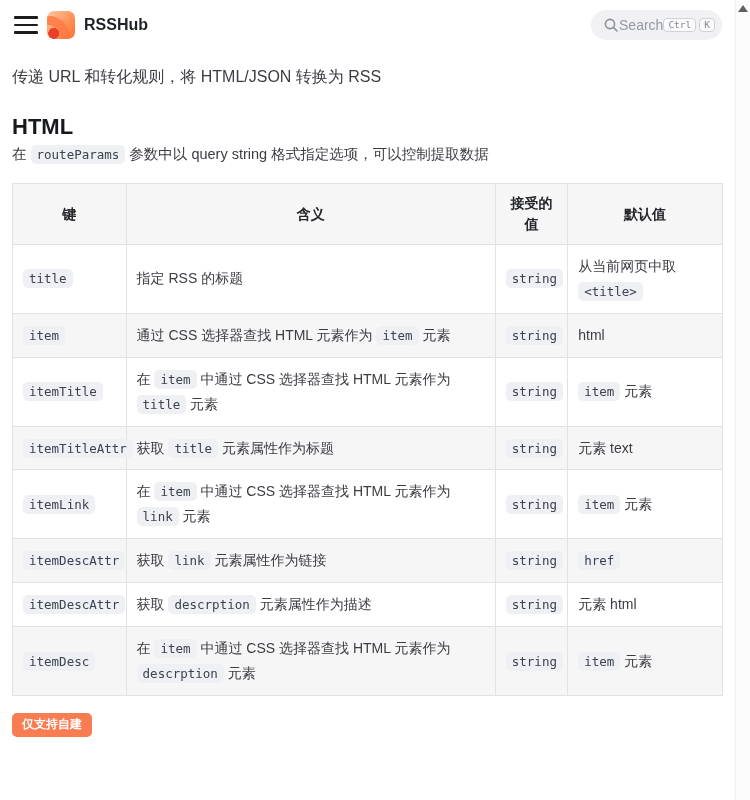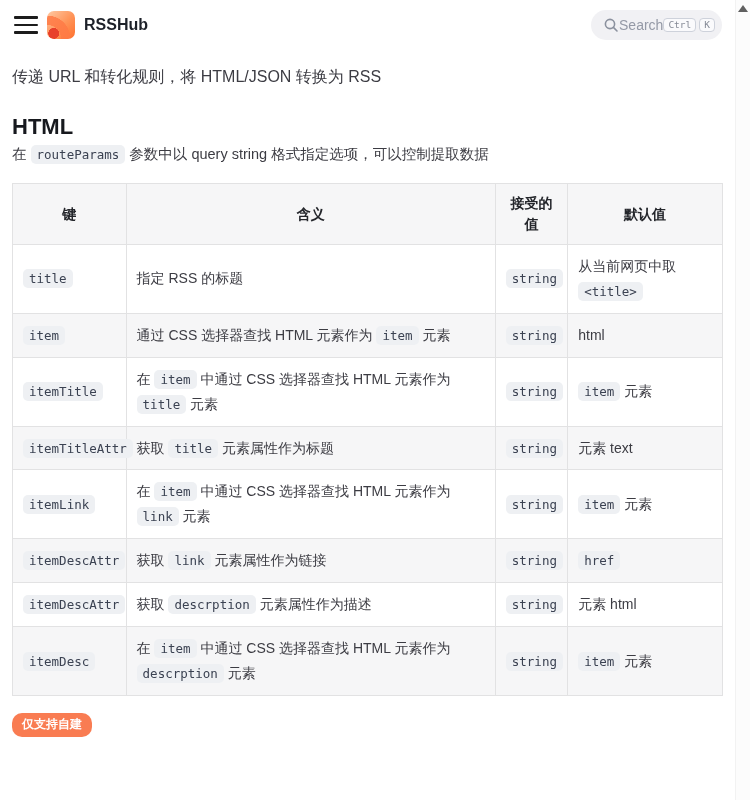--- a/index.html
+++ b/index.html
@@ -84,21 +84,21 @@
   .col-meaning { width: 52%; }
   .col-accepts { width: 10.2%; margin-left: 43px; }
   .col-default { width: 21.8%; font-family: Liberation Serif, serif; }
   .cell-accepts { text-align: left; }
 
   
   .badge {
     display: inline-block; margin-top: 17px;
     background: var(--accent-badge, #f97c52); color: #ffffff;
     font-size: 12px; font-weight: 700;
-    padding: 3px 10px 4px; border-radius: 10px;
+    padding: 3px 10px 4px; border-radius: 5px;
   }
 
   .search-icon-svg { display: block; }
 </style>
 </head>
 <body>
 
 <div class="scrollbar">
   <div class="scroll-arrow"></div>
 </div>

